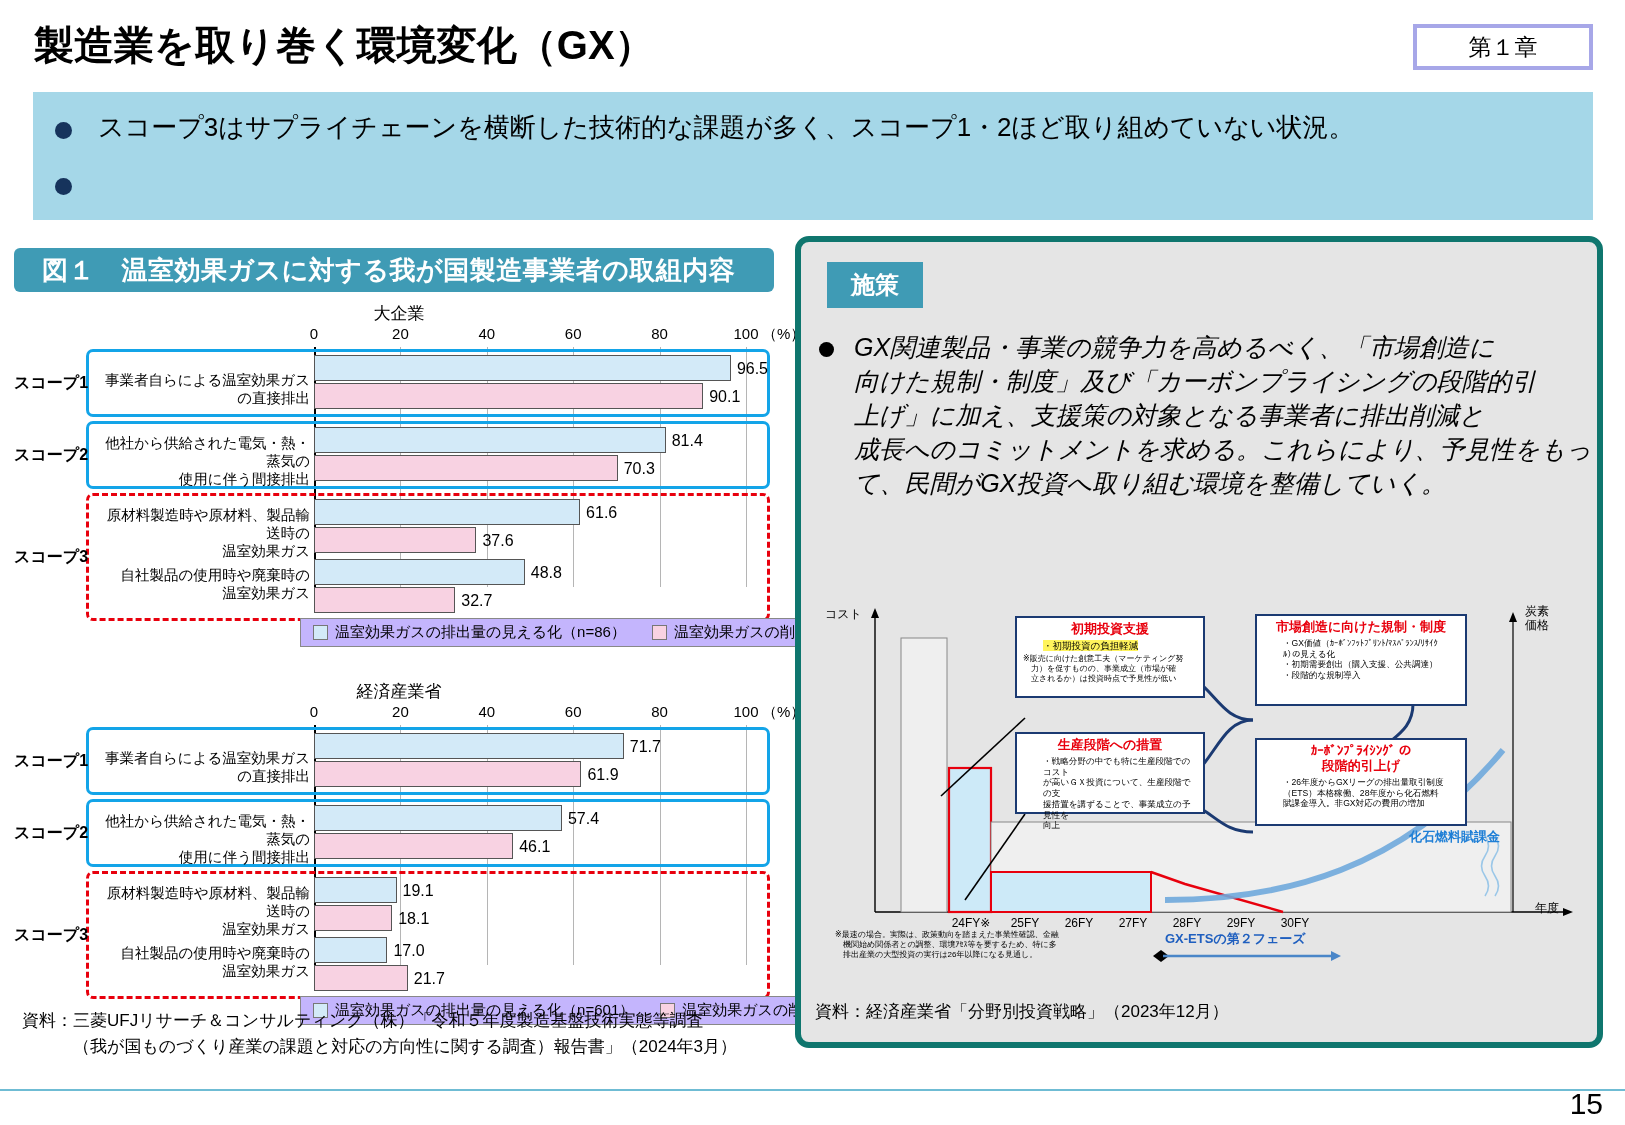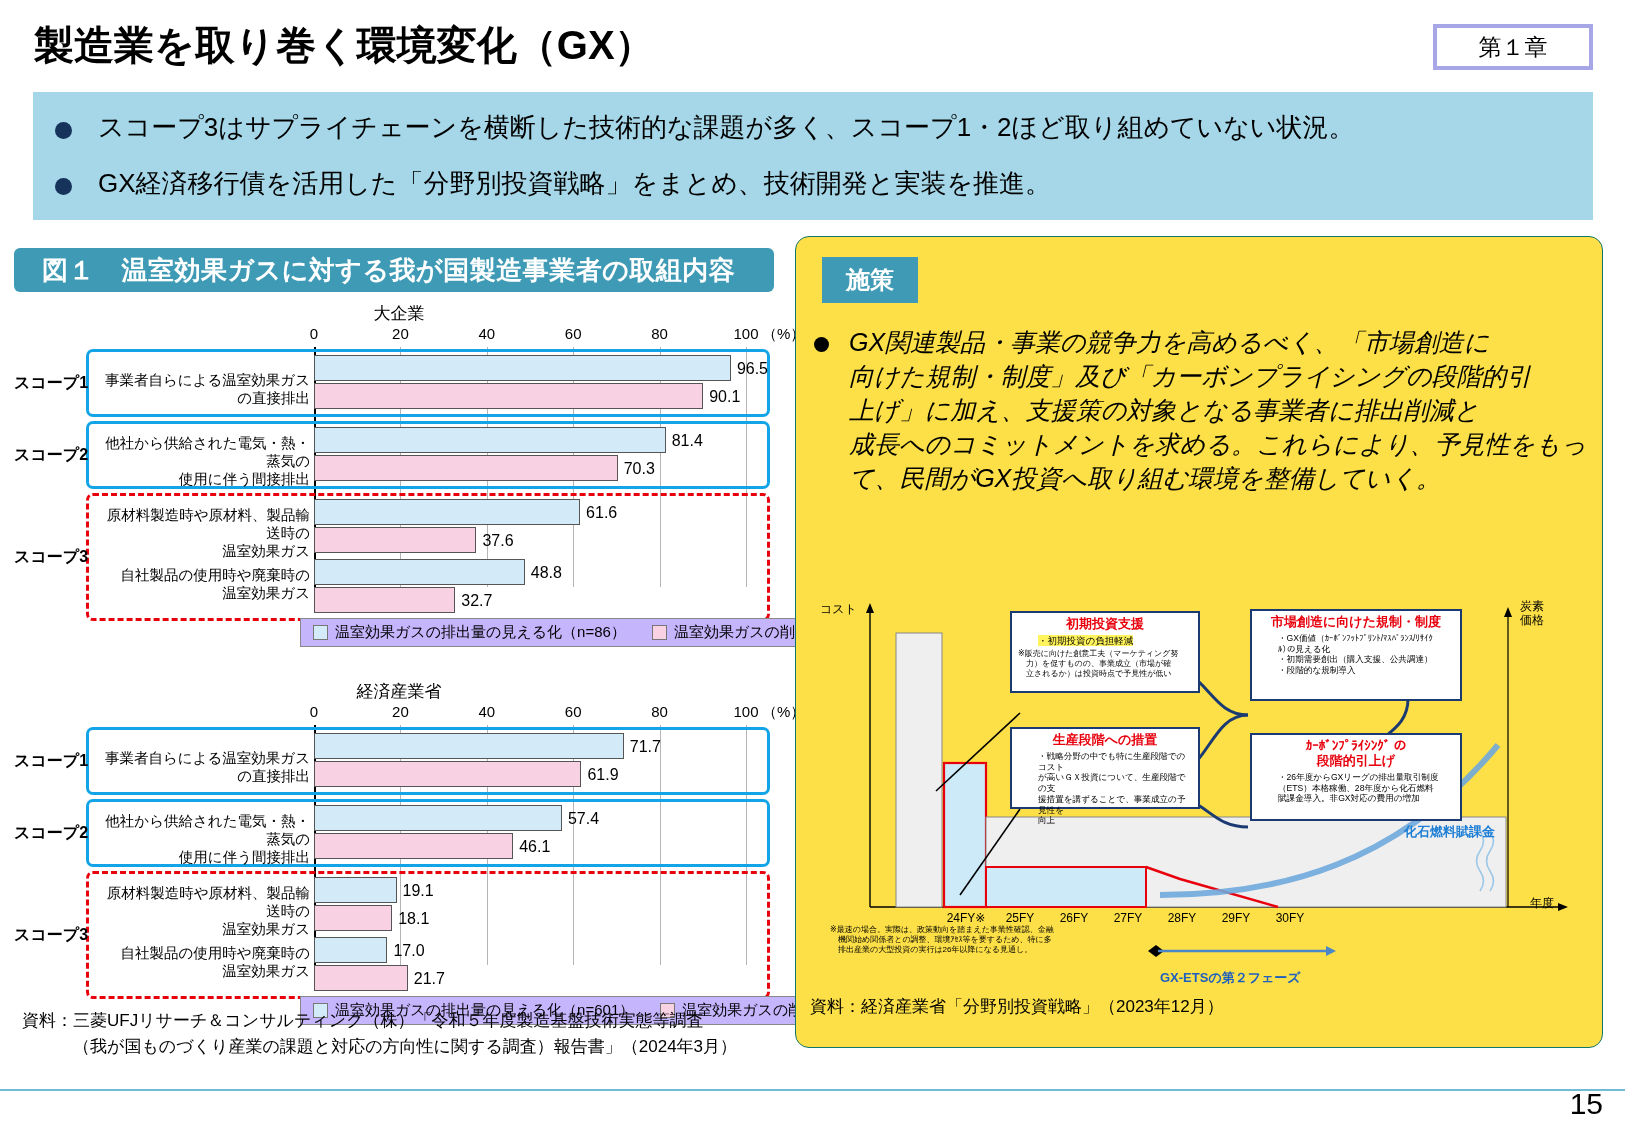--- a/index.html
+++ b/index.html
@@ -13,21 +13,21 @@
   .slide { position: relative; width: 1625px; height: 1125px; background:#fff; }
 
   
   .page-title {
     position: absolute; left: 34px; top: 18px;
     font-size: 40px; font-weight: bold; color: #000; letter-spacing: 0px;
     white-space: nowrap;
   }
   .chapter-badge {
     position: absolute; right: 32px; top: 24px;
-    width: 160px; height: 46px;
+    width: 180px; height: 46px;
     border: 4px solid #a7a7e8; background: #fff;
     display: flex; align-items: center; justify-content: center;
     font-size: 23px; color: #000;
   }
 
   
   .summary-band {
     position: absolute; left: 33px; top: 92px;
     width: 1560px; height: 128px;
     background: #a5d7e8;
@@ -91,21 +91,21 @@
 
   .source-note {
     position:absolute; left: 22px; top: 1008px;
     font-size: 17px; color:#000; line-height: 1.5; white-space: pre;
   }
 
   
   .right-panel {
     position:absolute; left: 795px; top: 236px;
     width: 808px; height: 812px;
-    border: 1px solid #0f766e; border-radius: 14px; background:#fde047;
+    border: 6px solid #0f766e; border-radius: 14px; background:#e5e5e5;
   }
   .measure-badge {
     position:absolute; left: 26px; top: 20px;
     width: 96px; height: 46px; background:#3f9bb5; color:#fff;
     display:flex; align-items:center; justify-content:center;
     font-size: 24px; font-weight: bold;
   }
   .measure-heading {
     position:absolute; left: 148px; top: 12px;
     font-size: 24px; font-weight: bold; color:#000; line-height: 1.32; white-space: pre-line;
@@ -152,21 +152,20 @@
   <div class="page-title">製造業を取り巻く環境変化（GX）</div>
   <div class="chapter-badge">第１章</div>
 
   <div class="summary-band">
     <div class="summary-row">
       <span class="summary-bullet"></span>
       <span class="summary-text">スコープ3はサプライチェーンを横断した技術的な課題が多く、スコープ1・2ほど取り組めていない状況。</span>
     </div>
     <div class="summary-row">
       <span class="summary-bullet"></span>
-      <span class="summary-text">GX経済移行債を活用した「分野別投資戦略」をまとめ、技術開発と実装を推進。</span>
     </div>
   </div>
 
   <div class="left-panel">
     <div class="figure-title-bar">図１　温室効果ガスに対する我が国製造事業者の取組内容</div>
 
     <div class="chart-block" id="chart-0" style="height:360px;">
       <div class="chart-caption">大企業</div>
       <div class="axis-row" id="axis-0">
           <div class="axis-tick" style="left: 300px;">0</div>
@@ -382,21 +381,21 @@
       <div id="diagram-years">
           <div class="dg-year" style="left: 158px; top: 316px;">24FY※</div>
           <div class="dg-year" style="left: 212px; top: 316px;">25FY</div>
           <div class="dg-year" style="left: 266px; top: 316px;">26FY</div>
           <div class="dg-year" style="left: 320px; top: 316px;">27FY</div>
           <div class="dg-year" style="left: 374px; top: 316px;">28FY</div>
           <div class="dg-year" style="left: 428px; top: 316px;">29FY</div>
           <div class="dg-year" style="left: 482px; top: 316px;">30FY</div>
         </div>
 
-      <div class="dg-ets" style="left:352px; top:330px;margin-top:44px;">GX-ETSの第２フェーズ</div>
+      <div class="dg-ets" style="left:352px; top:330px;">GX-ETSの第２フェーズ</div>
       <div class="dg-fuel" style="left:596px; top:228px;">化石燃料賦課金</div>
       <div class="dg-small" style="position:absolute; left:22px; top:330px; width:250px;">※最速の場合。実際は、政策動向を踏まえた事業性確認、金融
 　機関始め関係者との調整、環境ｱｾｽ等を要するため、特に多
 　排出産業の大型投資の実行は26年以降になる見通し。</div>
     </div>
 
     <div class="source-note-right">資料：経済産業省「分野別投資戦略」（2023年12月）</div>
   </div>
 
   <div class="bottom-rule"></div>

